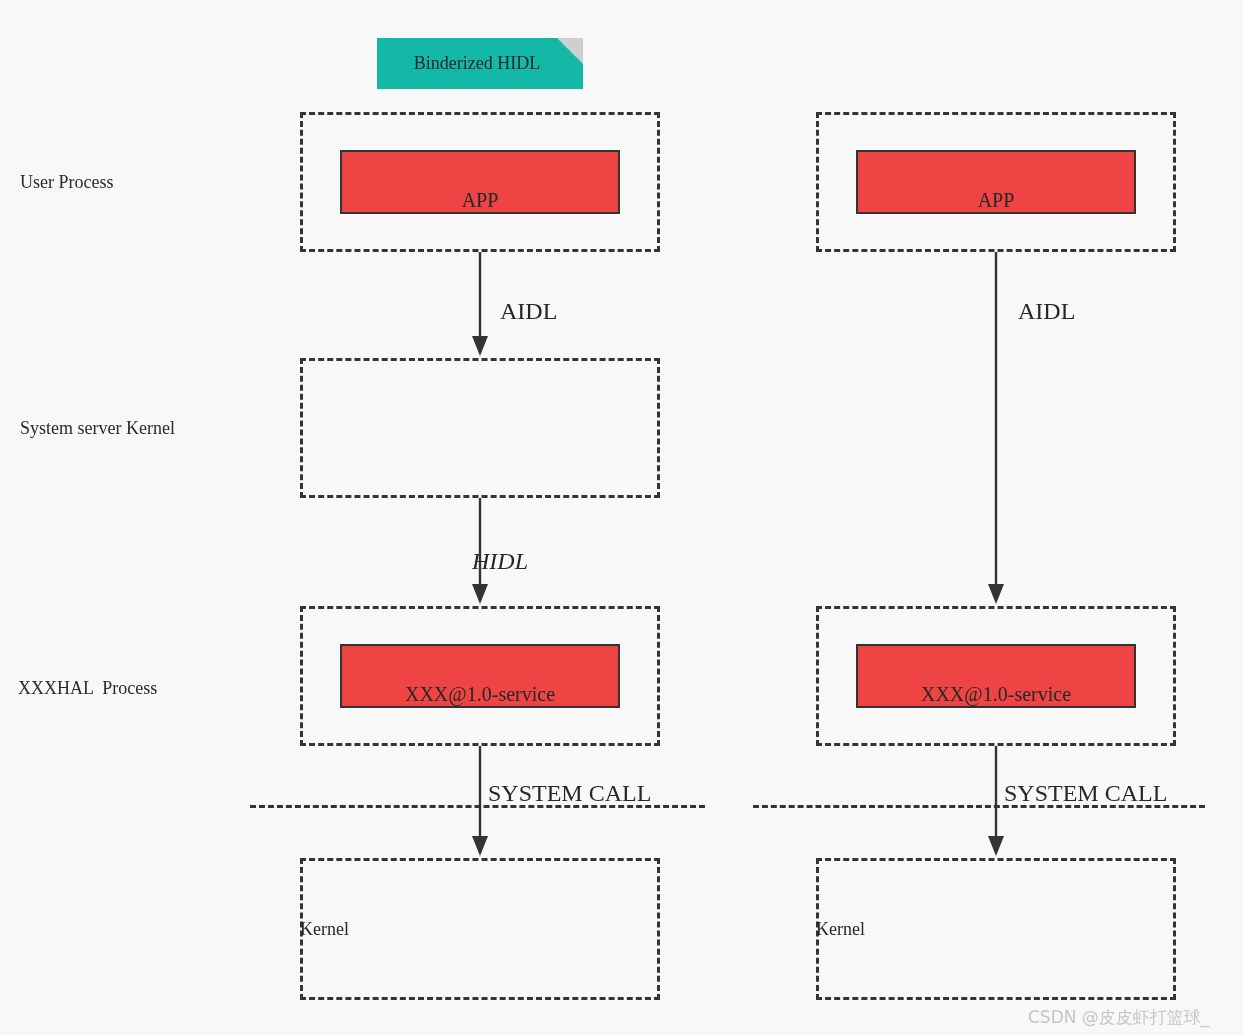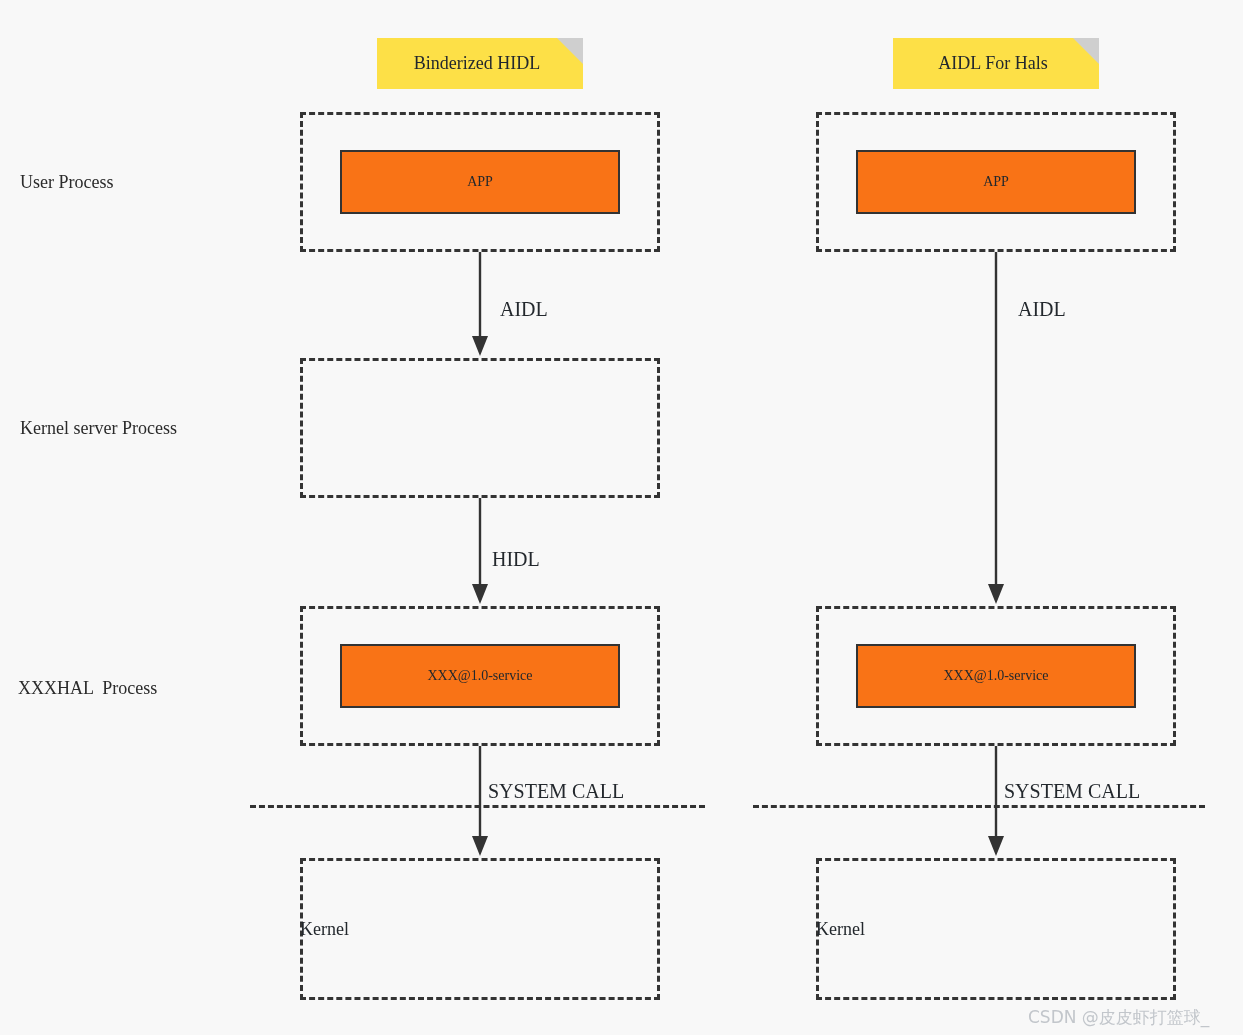--- a/index.html
+++ b/index.html
@@ -16,21 +16,21 @@
   }
   #canvas {
     position: relative;
     width: 1243px;
     height: 1035px;
   }
 
   
   .note {
     position: absolute;
-    background: #fde047;
+    background: #14b8a6;
     font-size: 18px;
     color: #23282d;
     display: flex;
     align-items: center;
     justify-content: center;
   }
   .note .fold {
     position: absolute;
     top: 0;
     right: 0;
@@ -50,26 +50,26 @@
     position: absolute;
     border: 3px dashed #343434;
     background: transparent;
     box-sizing: border-box;
   }
 
   
   .inner-box {
     position: absolute;
     border: 2.5px solid #333333;
-    background: #f97316;
+    background: #ef4444;
     box-sizing: border-box;
     display: flex;
-    align-items: center;
+    align-items: flex-end;
     justify-content: center;
-    font-size: 14px;
+    font-size: 20px;
     color: #23282d;
   }
 
   
   .plain-label {
     position: absolute;
     font-size: 18px;
     color: #23282d;
   }
 
@@ -89,21 +89,21 @@
   .arrow-line {
     stroke: #333333;
     stroke-width: 2.4;
     fill: none;
   }
   .arrow-head {
     fill: #333333;
   }
   .edge-label {
     position: absolute;
-    font-size: 20px;
+    font-size: 24px;
     color: #23282d;
     white-space: nowrap;
   }
 
   
   .separator {
     position: absolute;
     height: 0;
     border-top: 3px dashed #333333;
   }
@@ -120,47 +120,43 @@
 </head>
 <body>
 
 <div id="canvas">
 
   <div class="note" style="left:377px; top:38px; width:206px; height:51px;">
     <span class="fold"></span>
     <span class="note-label">Binderized HIDL</span>
   </div>
 
-  <div class="note" style="left:893px; top:38px; width:206px; height:51px;">
-    <span class="fold"></span>
-    <span class="note-label">AIDL For Hals</span>
-  </div>
 
   <div class="row-label" style="left:20px; top:172px; width:230px;">User Process</div>
-  <div class="row-label" style="left:20px; top:418px; width:230px;">Kernel server Process</div>
+  <div class="row-label" style="left:20px; top:418px; width:230px;">System server Kernel</div>
   <div class="row-label" style="left:18px; top:666px; width:230px;margin-top:12px;">XXXHAL  Process</div>
 
   <div class="process-box" style="left:300px; top:112px; width:360px; height:140px;"></div>
   <div class="inner-box" style="left:340px; top:150px; width:280px; height:64px;">
     <span>APP</span>
   </div>
 
   <svg class="arrow-svg" style="left:470px; top:252px;" width="20" height="106" viewBox="0 0 20 106">
     <line class="arrow-line" x1="10" y1="0" x2="10" y2="92"></line>
     <polygon class="arrow-head" points="10,104 2,84 18,84"></polygon>
   </svg>
   <div class="edge-label" style="left:500px; top:298px;">AIDL</div>
 
   <div class="process-box" style="left:300px; top:358px; width:360px; height:140px;"></div>
 
   <svg class="arrow-svg" style="left:470px; top:498px;" width="20" height="108" viewBox="0 0 20 108">
     <line class="arrow-line" x1="10" y1="0" x2="10" y2="94"></line>
     <polygon class="arrow-head" points="10,106 2,86 18,86"></polygon>
   </svg>
-  <div class="edge-label" style="left:492px; top:548px;">HIDL</div>
+  <div class="edge-label" style="left:472px; top:548px;font-style:italic;">HIDL</div>
 
   <div class="process-box" style="left:300px; top:606px; width:360px; height:140px;"></div>
   <div class="inner-box" style="left:340px; top:644px; width:280px; height:64px;">
     <span>XXX@1.0-service</span>
   </div>
 
   <svg class="arrow-svg" style="left:470px; top:746px;" width="20" height="112" viewBox="0 0 20 112">
     <line class="arrow-line" x1="10" y1="0" x2="10" y2="98"></line>
     <polygon class="arrow-head" points="10,110 2,90 18,90"></polygon>
   </svg>

